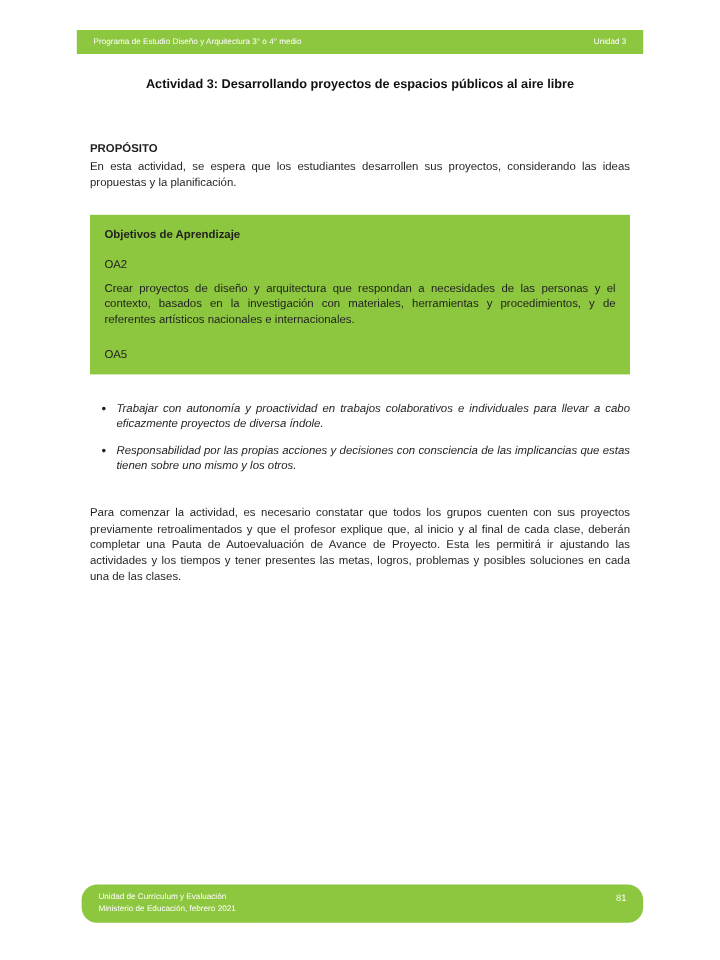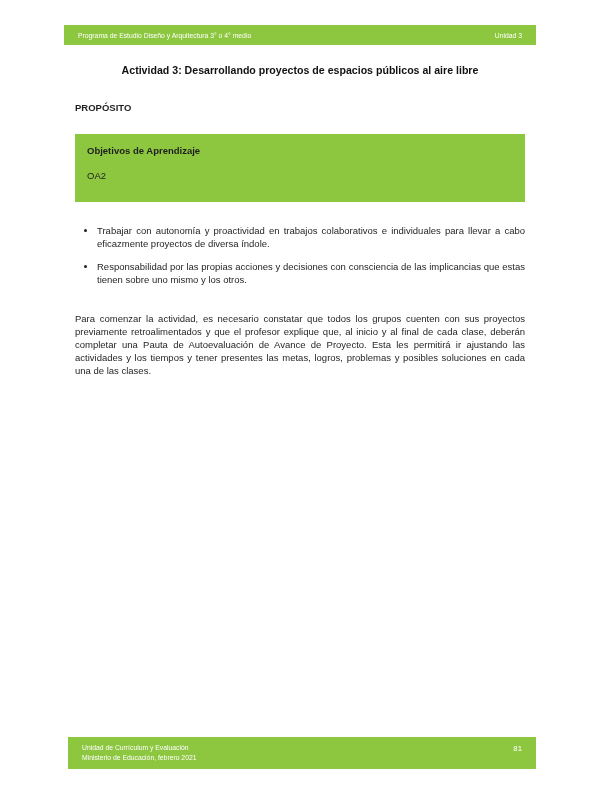--- a/index.html
+++ b/index.html
@@ -32,53 +32,54 @@
     top: 64px;
     left: 70px;
     right: 70px;
     text-align: center;
     font-weight: bold;
     font-size: 10.6px;
     color: #111111;
   }
   .content {
     position: absolute;
-    top: 101px;
+    top: 118px;
     left: 75px;
     right: 75px;
     font-size: 9.5px;
     line-height: 1.38;
   }
   .sec-heading {
     font-weight: bold;
     font-size: 9.5px;
     margin: 0 0 2px 0;
   }
   .body-text {
     margin: 0;
     text-align: justify;
   }
   .oa-box {
     margin-top: 20px;
     background: var(--green);
-    padding: 10px 12px 14px 12px;
+    padding: 10px 12px 4px 12px;
     box-sizing: border-box;
   }
   .oa-box .box-heading {
     font-weight: bold;
     margin: 0 0 12px 0;
   }
   .oa-code {
     font-weight: normal;
     margin: 12px 0 6px 0;
   }
   .actitudes { margin-top: 22px; }
   ul.bullets {
     margin: 8px 0 0 0;
     padding-left: 22px;
+    font-style: italic;
   }
   ul.bullets li {
     margin-bottom: 9px;
     text-align: justify;
   }
   .duracion { margin-top: 18px; }
   .desarrollo { margin-top: 26px; }
   .footer-bar {
     position: absolute;
     left: 68px;
@@ -87,46 +88,50 @@
     height: 32px;
     background: var(--green);
     display: flex;
     justify-content: space-between;
     align-items: center;
     padding: 0 14px;
     box-sizing: border-box;
     color: #ffffff;
     font-size: 6.8px;
     line-height: 1.45;
+    border-radius: 13px;
   }
   .footer-page { font-size: 7.8px; align-self: flex-start; margin-top: 6px; }
 </style>
 </head>
 <body>
 
 <div class="page">
 
   <div class="header-bar">
     <span>Programa de Estudio Diseño y Arquitectura 3° o 4° medio</span>
     <span>Unidad 3</span>
   </div>
 
   <div class="doc-title">Actividad 3: Desarrollando proyectos de espacios públicos al aire libre</div>
 
   <div class="content">
 
     <div>
       <p class="sec-heading">PROPÓSITO</p>
+      <p class="body-text">En esta actividad, se espera que los estudiantes desarrollen sus proyectos, considerando las ideas propuestas y la planificación.</p>
     </div>
 
     <div class="oa-box">
       <p class="box-heading">Objetivos de Aprendizaje</p>
 
       <p class="oa-code">OA2</p>
+      <p class="body-text">Crear proyectos de diseño y arquitectura que respondan a necesidades de las personas y el contexto, basados en la investigación con materiales, herramientas y procedimientos, y de referentes artísticos nacionales e internacionales.</p>
 
+      <p class="oa-code" style="margin-top:16px;">OA5</p>
     </div>
 
     <div class="actitudes">
       <ul class="bullets">
         <li>Trabajar con autonomía y proactividad en trabajos colaborativos e individuales para llevar a cabo eficazmente proyectos de diversa índole.</li>
         <li>Responsabilidad por las propias acciones y decisiones con consciencia de las implicancias que estas tienen sobre uno mismo y los otros.</li>
       </ul>
     </div>
 
 

